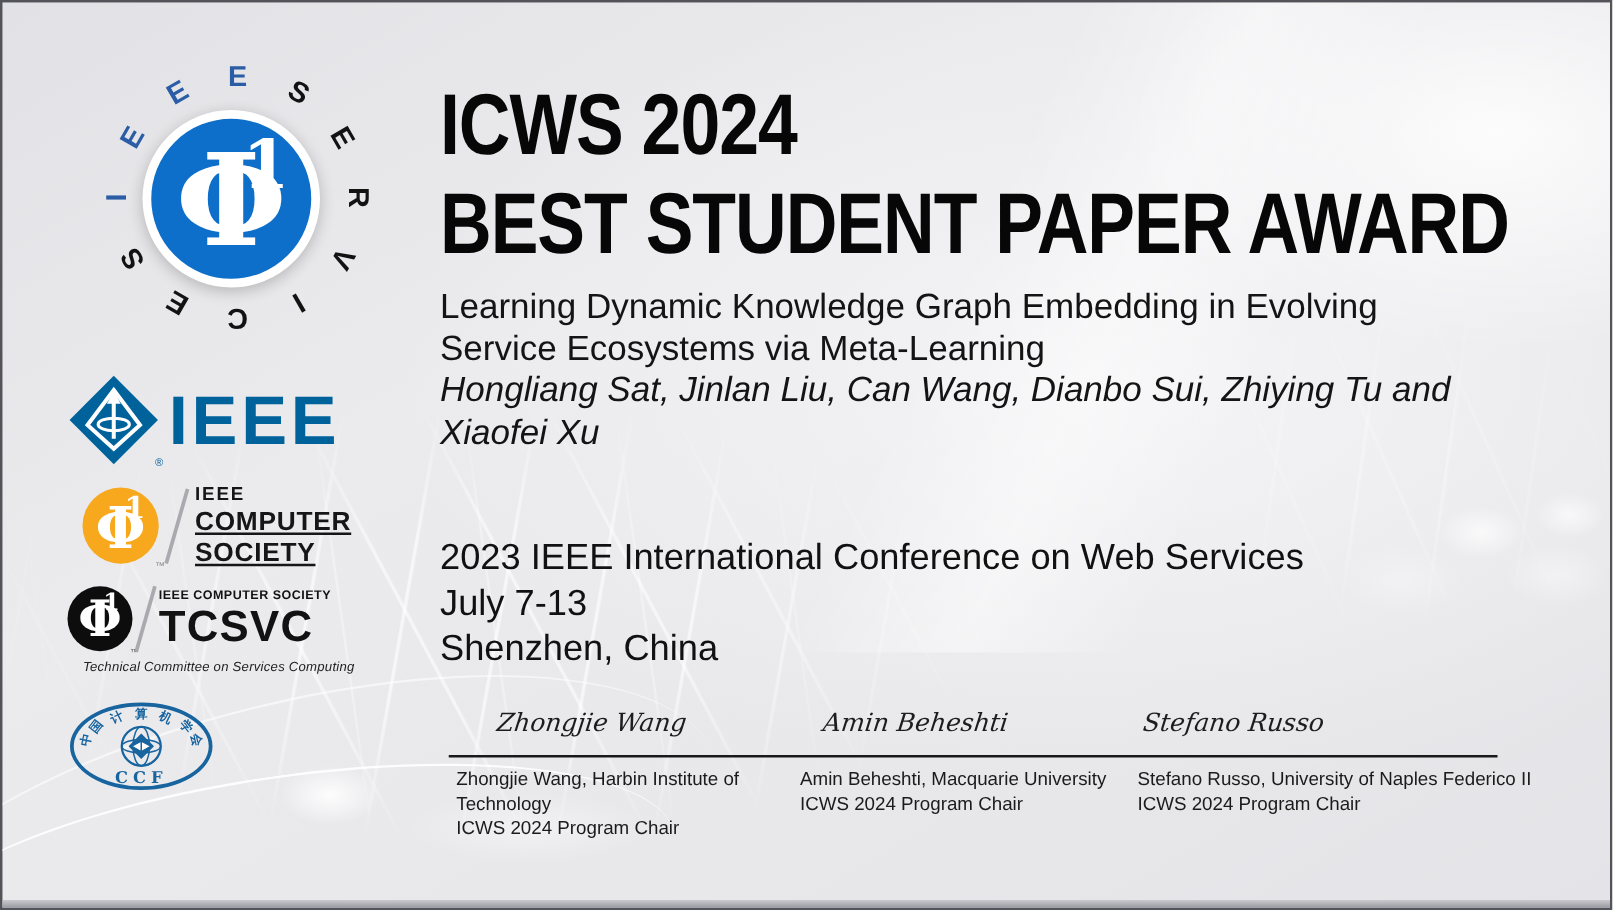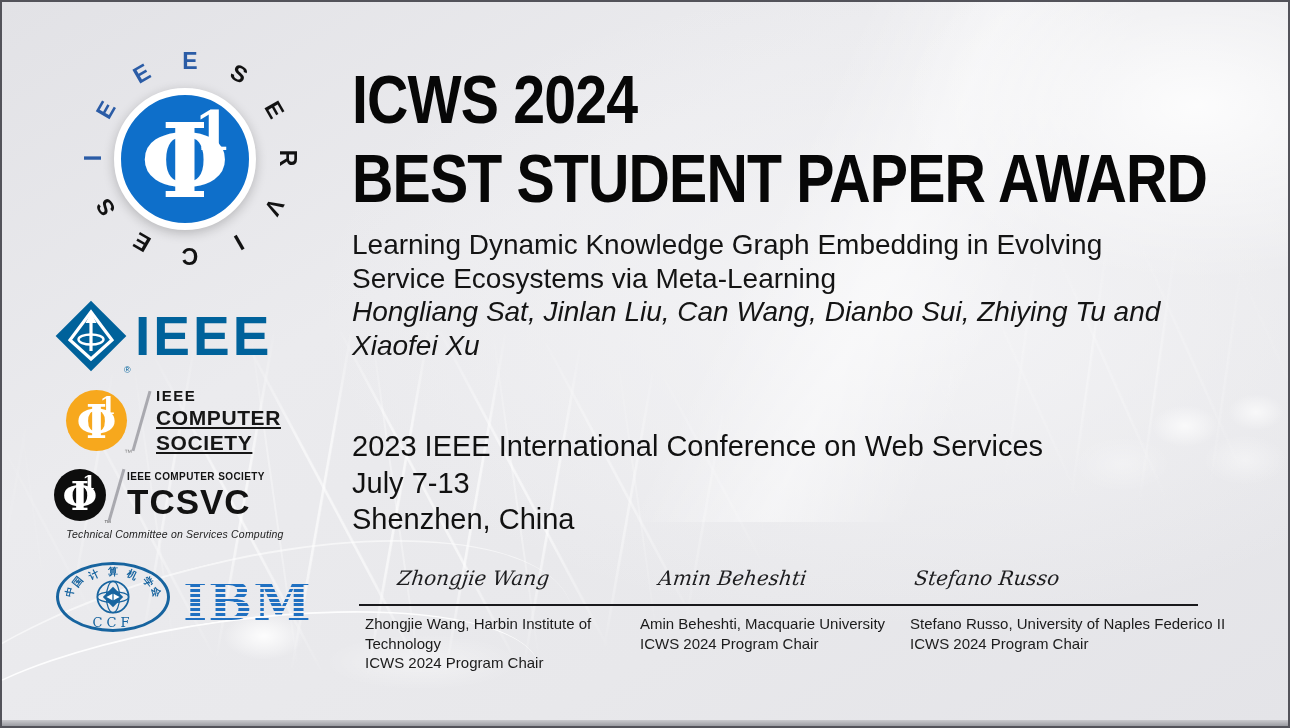--- a/index.html
+++ b/index.html
@@ -98,21 +98,21 @@
   .tcsvc-top{ font-size:10px; font-weight:800; letter-spacing:0.4px; line-height:1; }
   .tcsvc-big{ font-size:35px; font-weight:800; letter-spacing:1px; line-height:1; margin-top:2px; }
   .tcsvc-sub{ font-style:italic; font-size:10.5px; color:#222; text-align:center; margin-top:6px; letter-spacing:0.2px; }
 
   .ccf-logo{ position:absolute; left:54px; top:560px; width:114px; height:70px; }
   .ccf-ellipse{ position:absolute; inset:0; border:3px solid #17649f; border-radius:50%; }
   #ccf-arc{ position:absolute; inset:0; }
   .ccf-arc-ch{ position:absolute; font-size:10px; font-weight:bold; color:#17649f; line-height:1; }
   .ccf-globe{ position:absolute; left:39px; top:17px; }
   .ccf-label{ position:absolute; bottom:2px; width:100%; text-align:center;
-    font-family:"DejaVu Serif", serif; font-weight:normal; font-size:13px; letter-spacing:4px; color:#17649f; }
+    font-family:"DejaVu Serif", serif; font-weight:bold; font-size:13px; letter-spacing:4px; color:#17649f; }
 
   .ibm-logo{ position:absolute; left:181px; top:574px; font-family:"DejaVu Serif", serif;
     font-weight:bold; font-size:52px; line-height:1; letter-spacing:1px;
     background-image:repeating-linear-gradient(to bottom, #1f70c1 0 2.9px, rgba(0,0,0,0) 2.9px 4.9px);
     background-position:0 3px;
     -webkit-background-clip:text; background-clip:text; color:transparent; }
 
   
   .award-title{ position:absolute; left:350px; top:58px; color:#070707; font-weight:bold;
     font-size:69px; line-height:79px; letter-spacing:-1px; }
@@ -230,21 +230,20 @@
       <circle cx="30" cy="30" r="26" fill="none" stroke="#17649f" stroke-width="3"></circle>
       <ellipse cx="30" cy="30" rx="26" ry="9" fill="none" stroke="#17649f" stroke-width="2"></ellipse>
       <ellipse cx="30" cy="30" rx="11" ry="26" fill="none" stroke="#17649f" stroke-width="2"></ellipse>
       <path d="M30 13 L47 30 L30 47 L13 30 Z" fill="#17649f"></path>
       <path d="M19 30 L29 24.5 L29 35.5 Z" fill="#fff"></path>
       <path d="M41 30 L31 24.5 L31 35.5 Z" fill="#fff"></path>
     </svg>
     <div class="ccf-label">CCF</div>
   </div>
 
-  <div class="ibm-logo">IBM</div>
 
   <h1 class="award-title">
     <span class="line">ICWS 2024</span>
     <span class="line">BEST STUDENT PAPER AWARD</span>
   </h1>
 
   <div class="paper-block">
     <div class="paper-title">Learning Dynamic Knowledge Graph Embedding in Evolving Service Ecosystems via Meta-Learning</div>
     <div class="paper-authors">Hongliang Sat, Jinlan Liu, Can Wang, Dianbo Sui, Zhiying Tu and Xiaofei Xu</div>
   </div>

